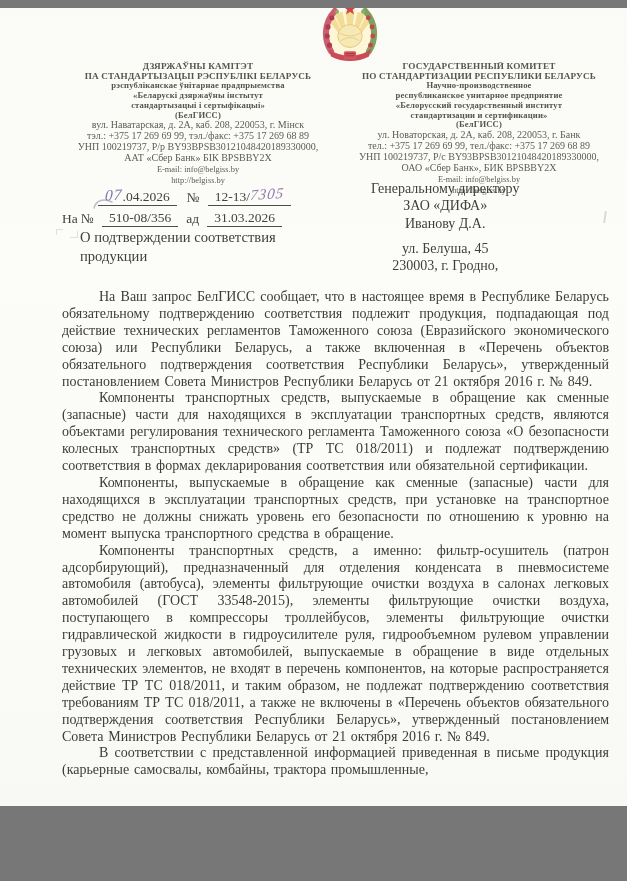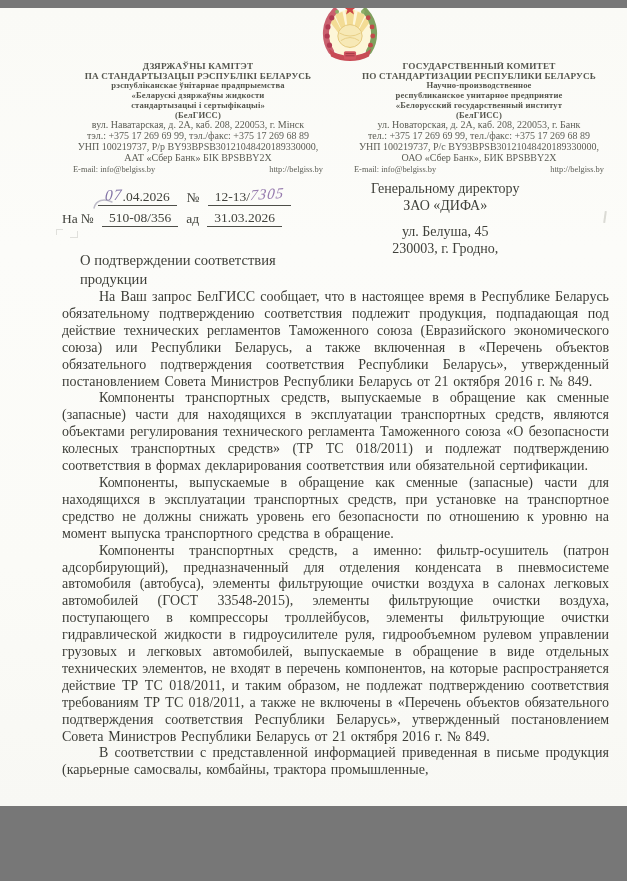--- a/index.html
+++ b/index.html
@@ -11,37 +11,37 @@
   }
   
   .emblem{position:absolute; left:312px; top:-7px; width:76px; height:64px;}
   
   .header-col{position:absolute; top:54px; width:286px; text-align:center; color:#55564e;}
   .header-col.left{left:55px;}
   .header-col.right{left:336px;}
   .org-line{font-weight:bold; font-size:8.6px; line-height:9.7px; letter-spacing:.15px; white-space:nowrap;}
   .org-line.caps{font-size:9.2px;}
   .addr-line{font-size:10px; line-height:10.9px; white-space:nowrap; color:#5c5d55;}
-  .email-row{display:flex; justify-content:space-between; padding:0 18px; font-size:8.4px; line-height:11px; color:#5c5d55;}
+  .email-row{display:flex; justify-content:space-between; padding:0 18px; font-size:8.4px; line-height:11px; color:#5c5d55;flex-direction:column;}
   
   .ref-block{position:absolute; left:62px; top:179px; width:310px; font-size:13.5px; color:#42433d;}
   .ref-row{display:flex; align-items:flex-end; line-height:17px; margin-bottom:3px;}
   .ref-row.first{padding-left:36px;}
   .uline{border-bottom:1.4px solid #4d4e48; padding:0 7px 0 7px; display:inline-block;}
   .hand{
     font-style:italic; font-size:15.5px; letter-spacing:1px;
     color:#8273a6; display:inline-block; transform:rotate(-3deg) skewX(-6deg) translateY(-1px);
   }
   .hand.num{color:#9579ad; font-size:15px; transform:rotate(-4deg) skewX(-10deg) translateY(-2px);}
   .ref-gap{width:10px;} .ref-gap-sm{width:8px;}
   
   .recipient{position:absolute; left:371px; top:172px; font-size:14px; line-height:17.3px; color:#3f403a;text-align:center;}
   .recipient .addr{margin-top:8px;}
   
-  .subject{position:absolute; left:80px; top:243px; font-size:14.6px; line-height:18.8px; color:#3f403a;}
+  .subject{position:absolute; left:80px; top:220px; font-size:14.6px; line-height:18.8px; color:#3f403a;}
   
   .body-text{position:absolute; left:62px; top:281px; width:547px; font-size:14px; line-height:16.9px;
     text-align:justify; color:#3c3d37;}
   .body-text p{margin:0; text-indent:37px; word-spacing:1.2px;}
   
   .artifact-stamp{position:absolute; left:56px; top:221px; width:26px; height:16px; opacity:.28;}
   .artifact-stamp::before, .artifact-stamp::after{
     content:""; position:absolute; border:1.6px solid #9a9b93;
   }
   .artifact-stamp::before{left:0; top:0; width:6px; height:5px; border-right:none; border-bottom:none;}
@@ -87,39 +87,40 @@
     <polygon points="50,2 52.2,8 58,8 53.4,11.6 55.2,17.5 50,14 44.8,17.5 46.6,11.6 42,8 47.8,8" fill="#cc4646"></polygon>
     <path d="M22 62 C34 75 66 75 78 62 L75 73 C60 81 40 81 25 73 Z" fill="#c84b55"></path>
     <rect x="42" y="66" width="16" height="11" rx="2" fill="#d25560"></rect>
     <path d="M44 69 H56 M44 72 H56" stroke="#8f2f3a" stroke-width="0.9"></path>
   </svg>
 
   <div class="header-col left">
     <div class="org-line caps">ДЗЯРЖАЎНЫ КАМІТЭТ</div>
     <div class="org-line caps">ПА СТАНДАРТЫЗАЦЫІ РЭСПУБЛІКІ БЕЛАРУСЬ</div>
     <div class="org-line">рэспубліканскае ўнітарнае прадпрыемства</div>
-    <div class="org-line">«Беларускі дзяржаўны жидкости</div>
+    <div class="org-line">«Беларускі дзяржаўны інстытут</div>
     <div class="org-line">стандартызацыі і сертыфікацыі»</div>
     <div class="org-line">(БелГИСС)</div>
     <div class="addr-line">вул. Наватарская, д. 2А, каб. 208, 220053, г. Мінск</div>
     <div class="addr-line">тэл.: +375 17 269 69 99, тэл./факс: +375 17 269 68 89</div>
     <div class="addr-line">УНП 100219737, Р/р BY93BPSB30121048420189330000,</div>
     <div class="addr-line">ААТ «Сбер Банк» БІК BPSBBY2X</div>
     <div class="email-row">
       <span>E-mail: info@belgiss.by</span>
       <span>http://belgiss.by</span>
     </div>
   </div>
 
   <div class="header-col right">
     <div class="org-line caps">ГОСУДАРСТВЕННЫЙ КОМИТЕТ</div>
     <div class="org-line caps">ПО СТАНДАРТИЗАЦИИ РЕСПУБЛИКИ БЕЛАРУСЬ</div>
     <div class="org-line">Научно-производственное</div>
     <div class="org-line">республиканское унитарное предприятие</div>
     <div class="org-line">«Белорусский государственный институт</div>
+    <div class="org-line">стандартизации и сертификации»</div>
     <div class="org-line">(БелГИСС)</div>
     <div class="addr-line">ул. Новаторская, д. 2А, каб. 208, 220053, г. Банк</div>
     <div class="addr-line">тел.: +375 17 269 69 99, тел./факс: +375 17 269 68 89</div>
     <div class="addr-line">УНП 100219737, Р/с BY93BPSB30121048420189330000,</div>
     <div class="addr-line">ОАО «Сбер Банк», БИК BPSBBY2X</div>
     <div class="email-row">
       <span>E-mail: info@belgiss.by</span>
       <span>http://belgiss.by</span>
     </div>
   </div>
@@ -146,20 +147,21 @@
   <svg class="pen-mark" width="22" height="14" viewBox="0 0 22 14" aria-hidden="true">
     <path d="M2 12 C4 4 12 2 20 6" stroke="#8a86a0" stroke-width="1.4" fill="none" stroke-linecap="round"></path>
   </svg>
 
   <div class="artifact-stamp"></div>
   <div class="artifact-tick"></div>
 
   <div class="recipient">
     <div>Генеральному директору</div>
     <div>ЗАО «ДИФА»</div>
+    <div>Иванову Д.А.</div>
     <div class="addr">ул. Белуша, 45</div>
     <div>230003, г. Гродно,</div>
   </div>
 
   <div class="subject">
     <div>О подтверждении соответствия</div>
     <div>продукции</div>
   </div>
 
   <div class="body-text">

